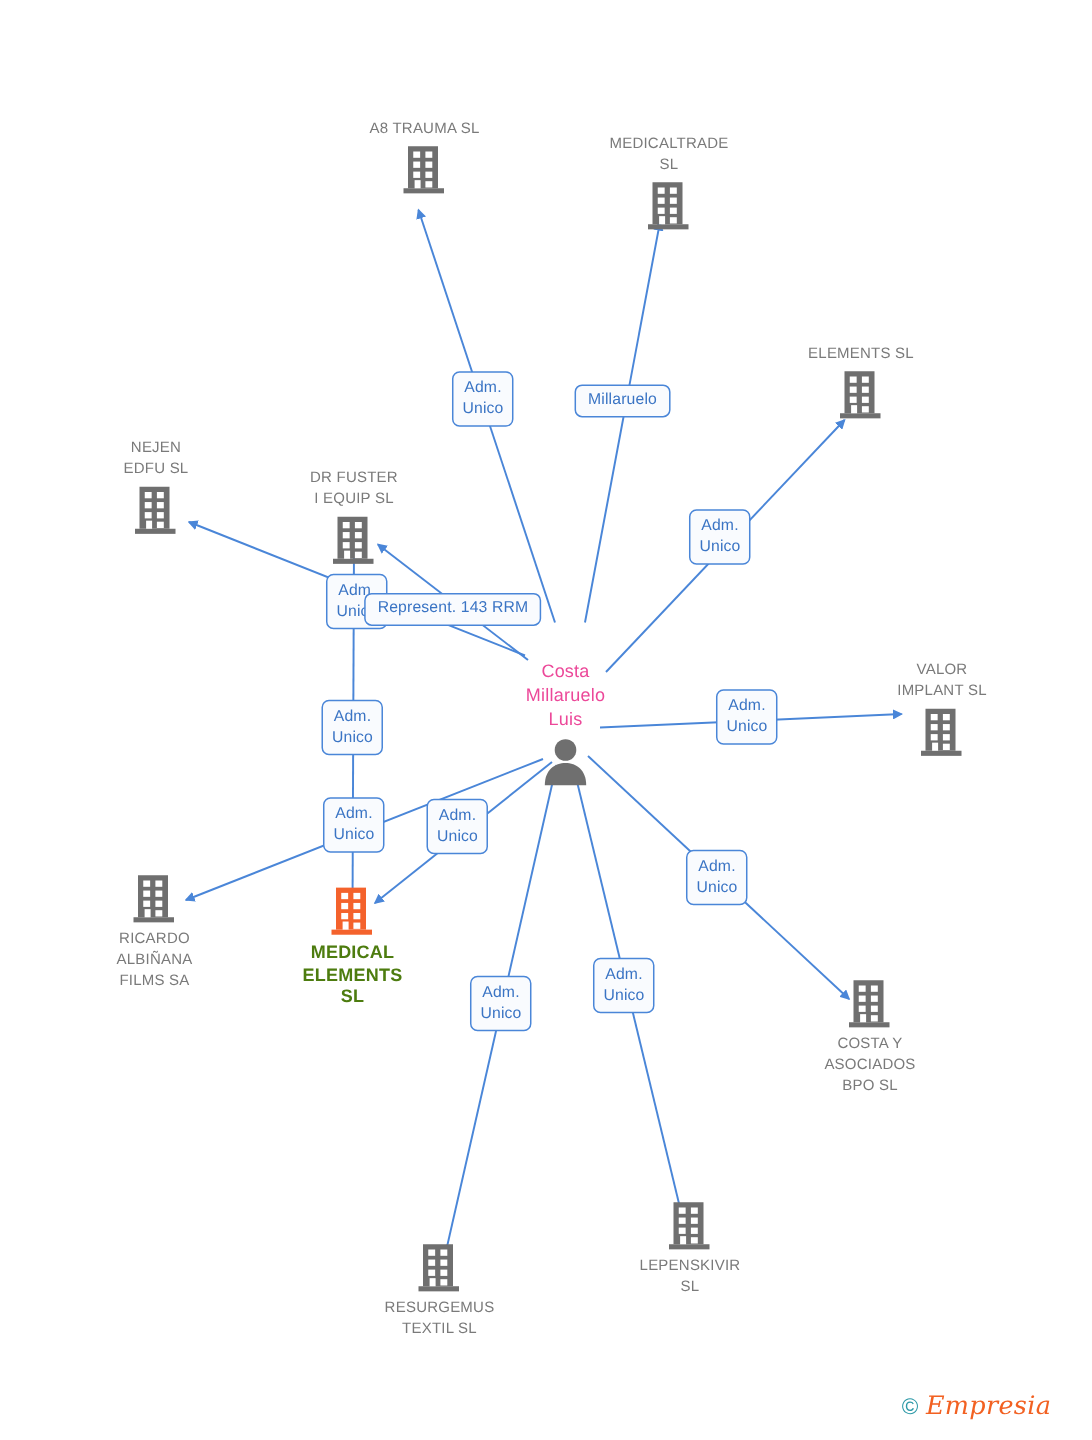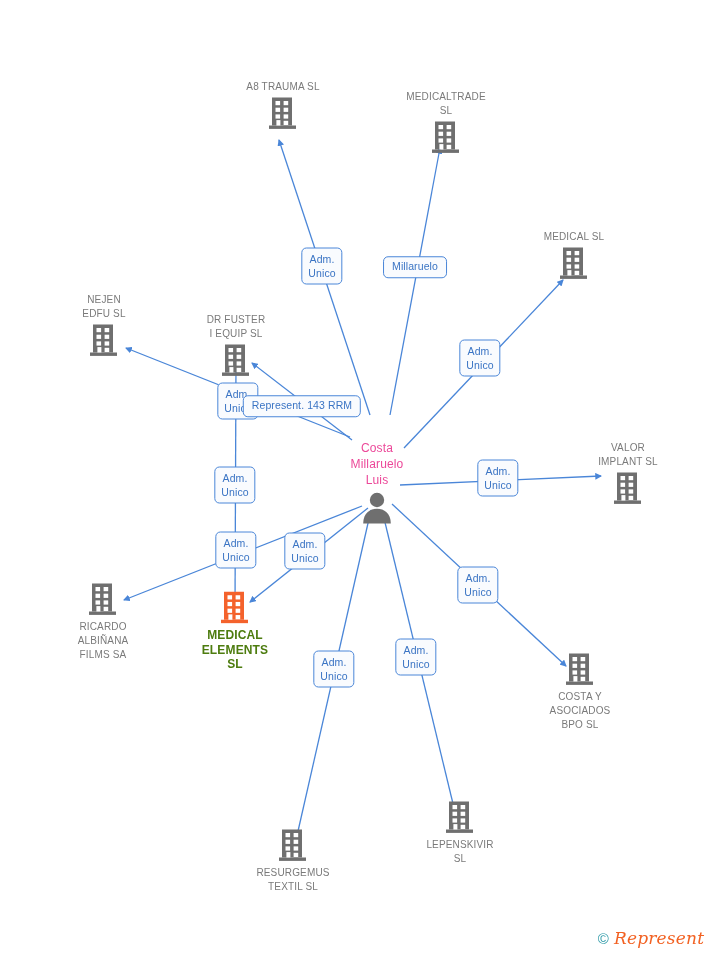--- a/index.html
+++ b/index.html
@@ -160,21 +160,21 @@
             <rect x="1" y="29" width="27" height="3.4" fill="#6f6f6f"></rect>
             <rect x="7.5" y="4.5" width="4.6" height="4.2" fill="#fff"></rect>
             <rect x="15.6" y="4.5" width="4.6" height="4.2" fill="#fff"></rect>
             <rect x="7.5" y="11.2" width="4.6" height="4.2" fill="#fff"></rect>
             <rect x="15.6" y="11.2" width="4.6" height="4.2" fill="#fff"></rect>
             <rect x="7.5" y="17.9" width="4.6" height="4.2" fill="#fff"></rect>
             <rect x="15.6" y="17.9" width="4.6" height="4.2" fill="#fff"></rect>
             <rect x="8.4" y="23.6" width="4.0" height="5.4" fill="#fff"></rect>
             <rect x="15.6" y="24.3" width="4.6" height="4.2" fill="#fff"></rect>
           </svg></span>
-        <span class="lbl">MEDICAL SL</span>
+        <span class="lbl">ELEMENTS SL</span>
       </div>
       <div class="node above" style="left: 104px; top: 325px;">
         <span class="icon-wrap"><svg width="30" height="34" viewBox="0 0 30 34" aria-hidden="true">
             <rect x="4" y="1" width="20" height="28" fill="#6f6f6f"></rect>
             <rect x="1" y="29" width="27" height="3.4" fill="#6f6f6f"></rect>
             <rect x="7.5" y="4.5" width="4.6" height="4.2" fill="#fff"></rect>
             <rect x="15.6" y="4.5" width="4.6" height="4.2" fill="#fff"></rect>
             <rect x="7.5" y="11.2" width="4.6" height="4.2" fill="#fff"></rect>
             <rect x="15.6" y="11.2" width="4.6" height="4.2" fill="#fff"></rect>
             <rect x="7.5" y="17.9" width="4.6" height="4.2" fill="#fff"></rect>
@@ -331,16 +331,16 @@
       <div class="badge" style="left: 478px; top: 585px;">Adm.
 Unico</div>
       <div class="badge" style="left: 334px; top: 669px;">Adm.
 Unico</div>
       <div class="badge" style="left: 416px; top: 657px;">Adm.
 Unico</div>
     </div>
 
   <div class="watermark" style="left:651px; top:938px; transform:translate(-50%,-50%);">
     <span class="copy">©</span>
-    <span class="brand">Represent</span>
+    <span class="brand">Empresia</span>
   </div>
 
 </div>
 
 </body></html>

